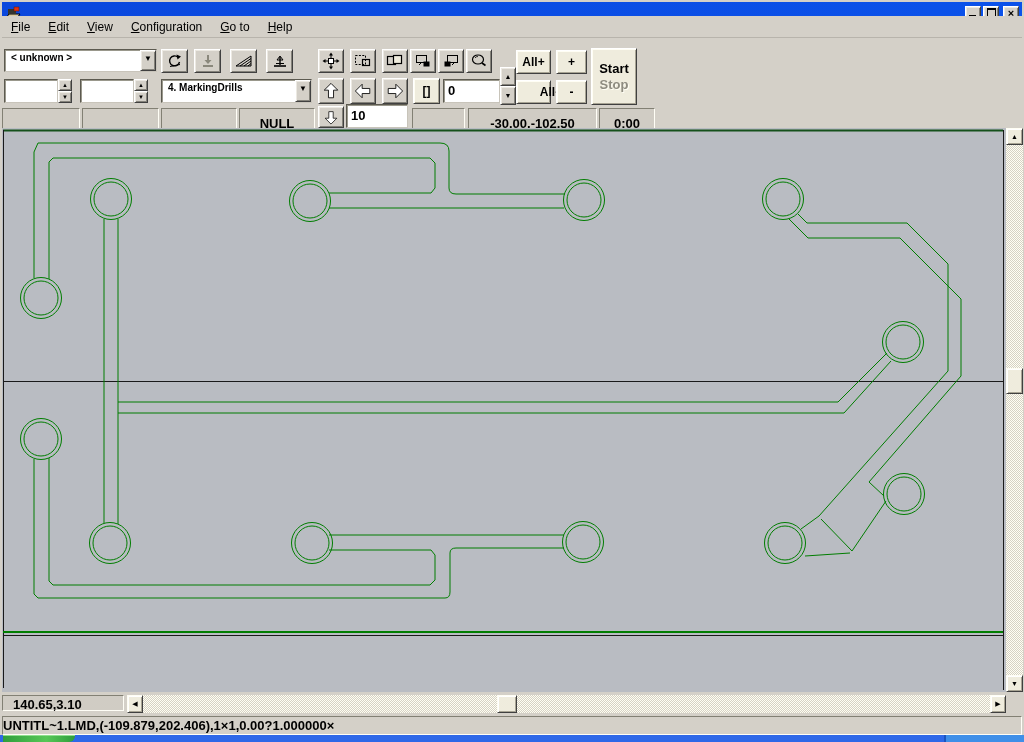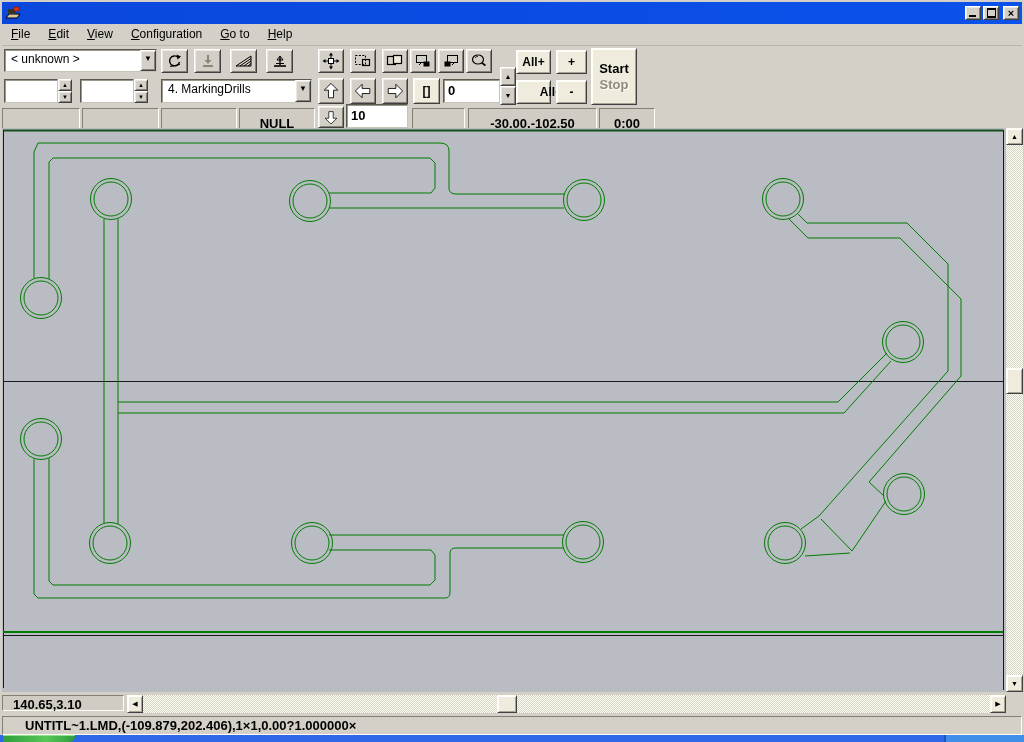--- a/index.html
+++ b/index.html
@@ -16,33 +16,33 @@
     box-shadow:inset 1px 1px 0 #ece9e2, inset -1px -1px 0 #84827a; position:relative;
     font-size:11px; font-weight:bold; line-height:10px; text-align:center; padding:0; }
   .wbtn.gap { margin-left:2px; }
   .min-glyph { position:absolute; left:3px; bottom:2px; width:7px; height:2px; background:#000; }
   .restore-glyph { position:absolute; left:3px; top:2px; width:9px; height:8px; }
   .restore-glyph::before { content:""; position:absolute; right:0; top:0; width:7px; height:6px;
     border:1px solid #000; border-top-width:2px; background:transparent; }
   .restore-glyph::after { content:""; position:absolute; left:0; bottom:0; width:7px; height:6px;
     border:1px solid #000; border-top-width:2px; background:#d4d0c8; }
 
-  .menubar { position:absolute; left:2px; top:24px; width:1020px; height:22px; background:#d4d0c8;
-    display:flex; align-items:flex-start; font-size:12px; color:#000; border-bottom:1px solid #b8b4ac; }
+  .menubar { position:absolute; left:2px; top:16px; width:1020px; height:22px; background:#d4d0c8;
+    display:flex; align-items:center; font-size:12px; color:#000; border-bottom:1px solid #b8b4ac; }
   .menu-item { padding:3px 9px; cursor:default; white-space:pre; }
   .menu-item u { text-decoration:underline; }
 
   .toolbar { position:absolute; left:2px; top:47px; width:1020px; height:81px; background:#d4d0c8; }
   .abs { position:absolute; }
   .field { background:#fff; border:1px solid; border-color:#5c5a50 #c8c4ba #c8c4ba #5c5a50;
     box-shadow:inset 1px 1px 0 #9a988c; font-weight:bold; font-size:13px; padding:3px 2px 0 4px;
     color:#000; overflow:hidden; white-space:nowrap; }
   .combo { display:flex; background:#fff; border:1px solid; border-color:#5c5a50 #c8c4ba #c8c4ba #5c5a50;
     box-shadow:inset 1px 1px 0 #9a988c; }
-  .combo .val { flex:1; font-weight:normal; font-size:12px; padding:2px 0 0 6px; white-space:nowrap; overflow:hidden; }
+  .combo .val { flex:1; font-weight:bold; font-size:10px; padding:2px 0 0 6px; white-space:nowrap; overflow:hidden; }
   .combo .drop { width:16px; background:#d4d0c8; border:1px solid; border-color:#fff #404040 #404040 #fff;
     box-shadow:inset 1px 1px 0 #ece9e2, inset -1px -1px 0 #84827a; font-size:8px; line-height:16px; text-align:center; color:#000; }
 
   .tbtn { background:#d4d0c8; border:1px solid; border-color:#fff #404040 #404040 #fff;
     box-shadow:inset 1px 1px 0 #ece9e2, inset -1px -1px 0 #84827a;
     display:flex; align-items:center; justify-content:center; padding:0; }
   .cream { background:#efecdd; box-shadow:inset 1px 1px 0 #fffef4, inset -1px -1px 0 #a8a494; }
   .tbtn .lbl { font-weight:bold; font-size:12px; color:#000; }
   .startbtn { flex-direction:column; gap:1px; }
   .startbtn .start-lbl { font-weight:bold; font-size:13px; color:#000; }
@@ -72,21 +72,21 @@
     box-shadow:inset 1px 1px 0 #fff, inset -1px -1px 0 #a8a494; }
 
   .bottombar { position:absolute; left:2px; top:692px; width:1020px; height:24px; background:#d4d0c8; }
   .coordpanel { position:absolute; left:0; top:3px; width:122px; height:16px; background:#d0ccc4;
     border:1px solid; border-color:#828074 #fffef6 #fffef6 #828074; font-weight:bold; font-size:13px;
     padding:1px 0 0 10px; }
   .hscroll-track { position:absolute; left:141px; top:3px; width:847px; height:18px; }
 
   .statusbar { position:absolute; left:2px; top:716px; width:1020px; height:19px; background:#d4d0c8;
     border:1px solid; border-color:#828074 #fffef6 #fffef6 #828074; font-weight:bold; font-size:13px;
-    padding:1px 0 0 22px; white-space:nowrap; }
+    padding:1px 0 0 0; white-space:nowrap; }
 
   .taskbar { position:absolute; left:0; top:735px; width:1024px; height:7px; background:#2e68e8; }
   .start-frag { position:absolute; left:3px; top:0; width:72px; height:7px;
     background:linear-gradient(90deg,#2f9e3c,#57c757 60%,#2f9e3c); border-radius:0 0 6px 0; border-top:1px solid #8fe08f; }
   .tray-frag { position:absolute; right:0; top:0; width:80px; height:7px; background:#3f8fe8; border-left:2px solid #1a55c0; }
 
   svg { display:block; }
 </style>
 </head>
 <body>

